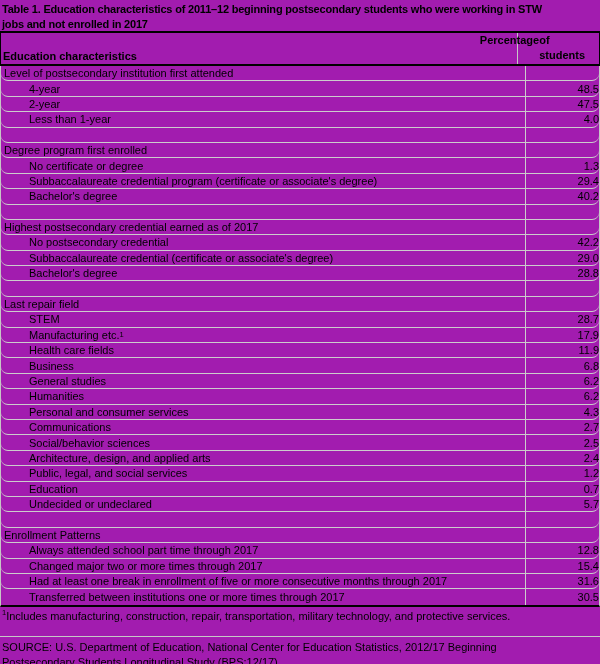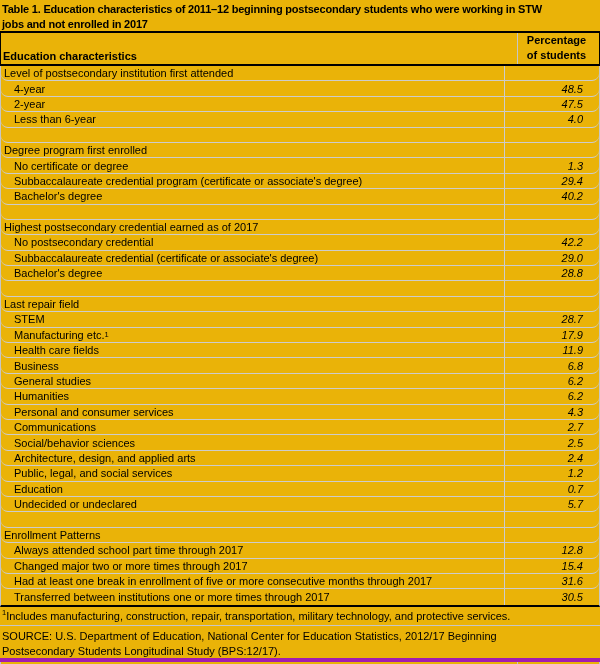--- a/index.html
+++ b/index.html
@@ -1,20 +1,20 @@
 <!DOCTYPE html>
 <html><head>
 <meta charset="utf-8">
 <style>
   * { box-sizing: border-box; margin: 0; padding: 0; }
   html, body { background: #fff; }
   .page {
     width: 600px;
     height: 664px;
-    background: #eab308;
+    background: #a21caf;
     color: #000000;
     font-family: "Liberation Sans", sans-serif;
     font-size: 11px;
     overflow: hidden;
     position: relative;
   }
   
   .title {
     height: 33px;
     padding: 2px 2px 0 2px;
@@ -36,24 +36,24 @@
   .header-label {
     flex: 1;
     display: flex;
     align-items: flex-end;
     padding: 0 0 2px 2px;
   }
   .header-value {
     width: 82px;
     border-left: 1px solid #c6c6c6;
     display: flex;
-    flex-direction: column;
+    flex-direction: row;
     justify-content: flex-end;
-    text-align: center;
-    padding: 0 4px 2px 0;
+    text-align: left;
+    padding: 0 14px 2px 0;
     line-height: 14.5px;
   }
   
   .tbody {
     border-left: 1px solid #c6c6c6;
     border-right: 1px solid #c6c6c6;
     border-bottom: 2px solid #000;
   }
   .row {
     display: flex;
@@ -63,38 +63,37 @@
   }
   .row:last-child { border-bottom: none; }
   .row .label {
     flex: 1;
     display: flex;
     align-items: center;
     padding-left: 3px;
     white-space: nowrap;
     overflow: hidden;
   }
-  .row.item .label { padding-left: 13px; }
+  .row.item .label { padding-left: 28px; }
   .row .value {
-    width: 95px;
+    width: 74px;
     border-left: 1px solid #cccccc;
     display: flex;
     align-items: center;
     justify-content: flex-end;
-    padding-right: 16px;
-    font-style: italic;
+    padding-right: 0;
   }
   sup {
     font-size: 7.5px;
     line-height: 0;
     vertical-align: super;
   }
   
   .footnote {
-    height: 19px;
+    height: 30px;
     padding: 3px 2px 0 2px;
     border-bottom: 1px solid #c6c6c6;
     white-space: nowrap;
   }
   .source {
     height: 36px;
     padding: 3px 2px 0 2px;
     border-bottom: 4px solid #a21caf;
     line-height: 15px;
   }
@@ -133,21 +132,21 @@
       </div>
       <div class="row item">
         <div class="label">4-year</div>
         <div class="value">48.5</div>
       </div>
       <div class="row item">
         <div class="label">2-year</div>
         <div class="value">47.5</div>
       </div>
       <div class="row item">
-        <div class="label">Less than 6-year</div>
+        <div class="label">Less than 1-year</div>
         <div class="value">4.0</div>
       </div>
       <div class="row blank">
         <div class="label"></div>
         <div class="value"></div>
       </div>
       <div class="row section">
         <div class="label">Degree program first enrolled</div>
         <div class="value"></div>
       </div>

